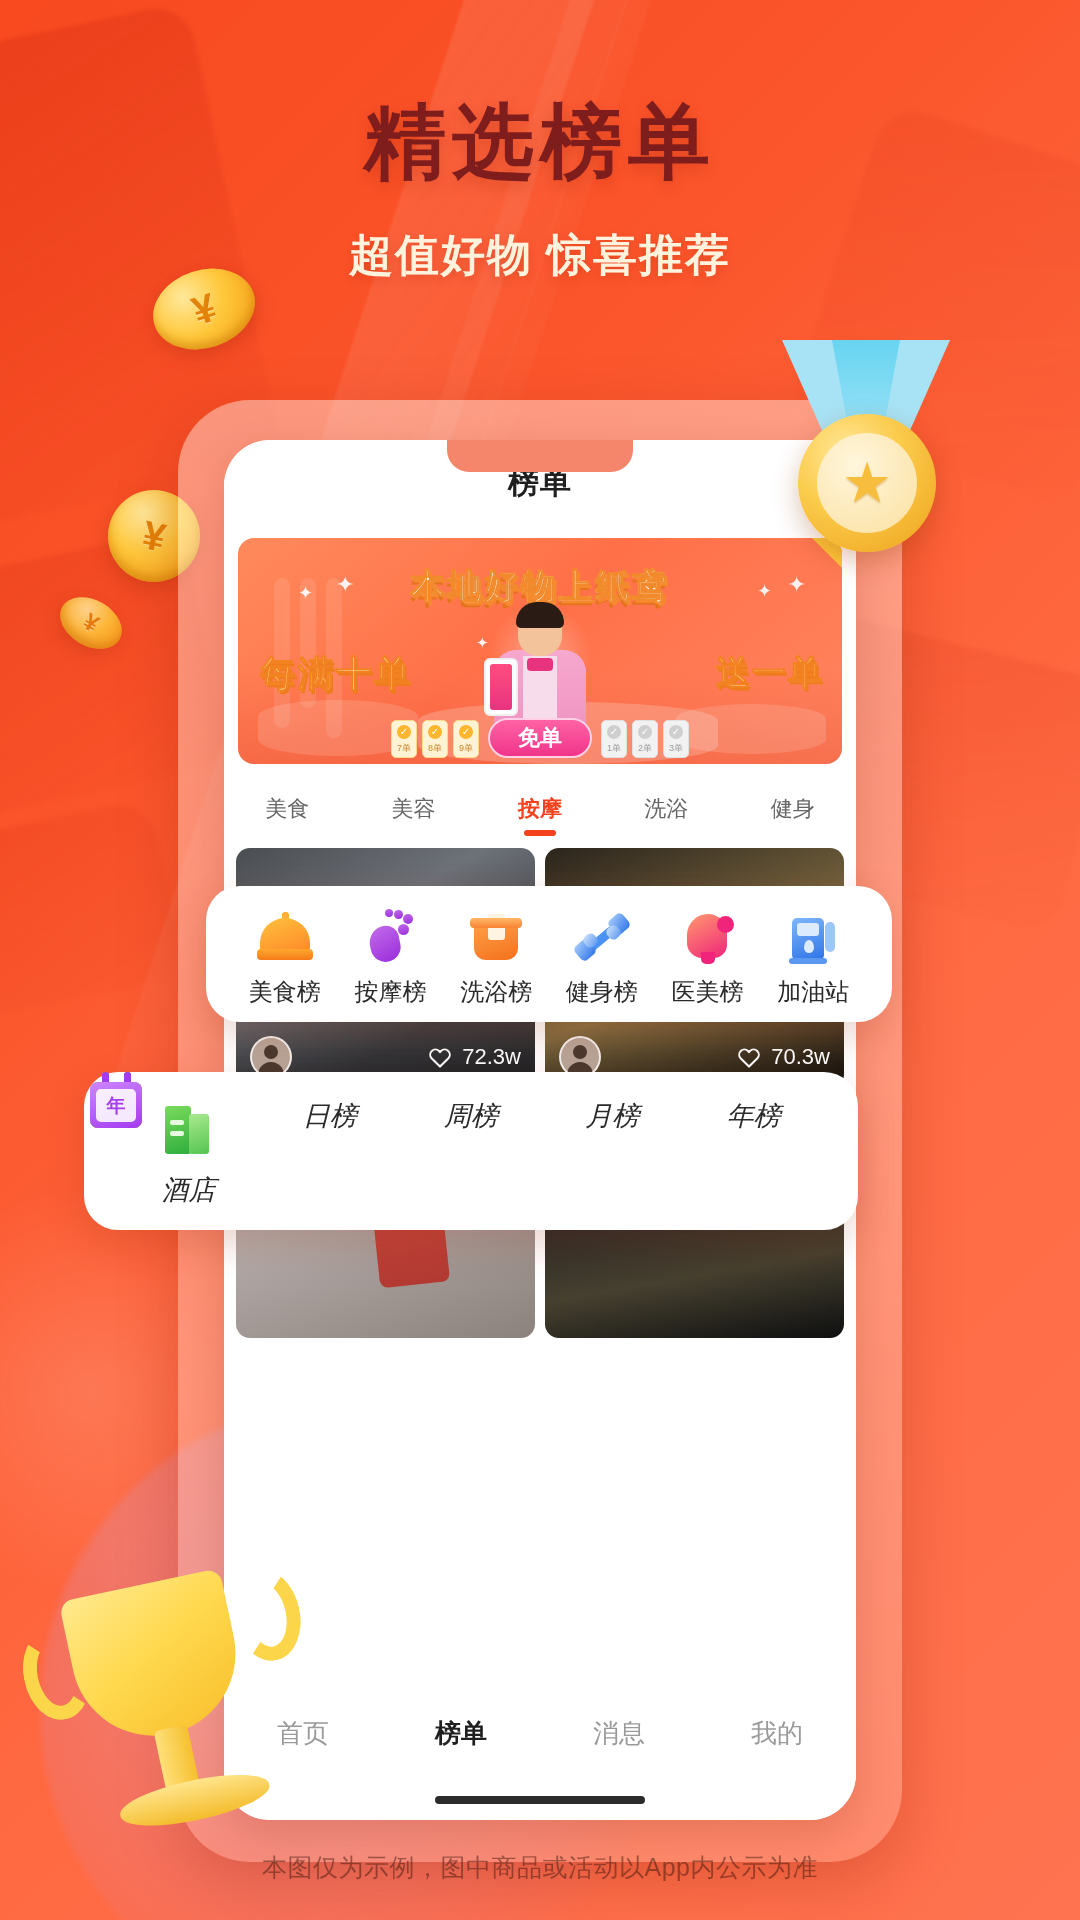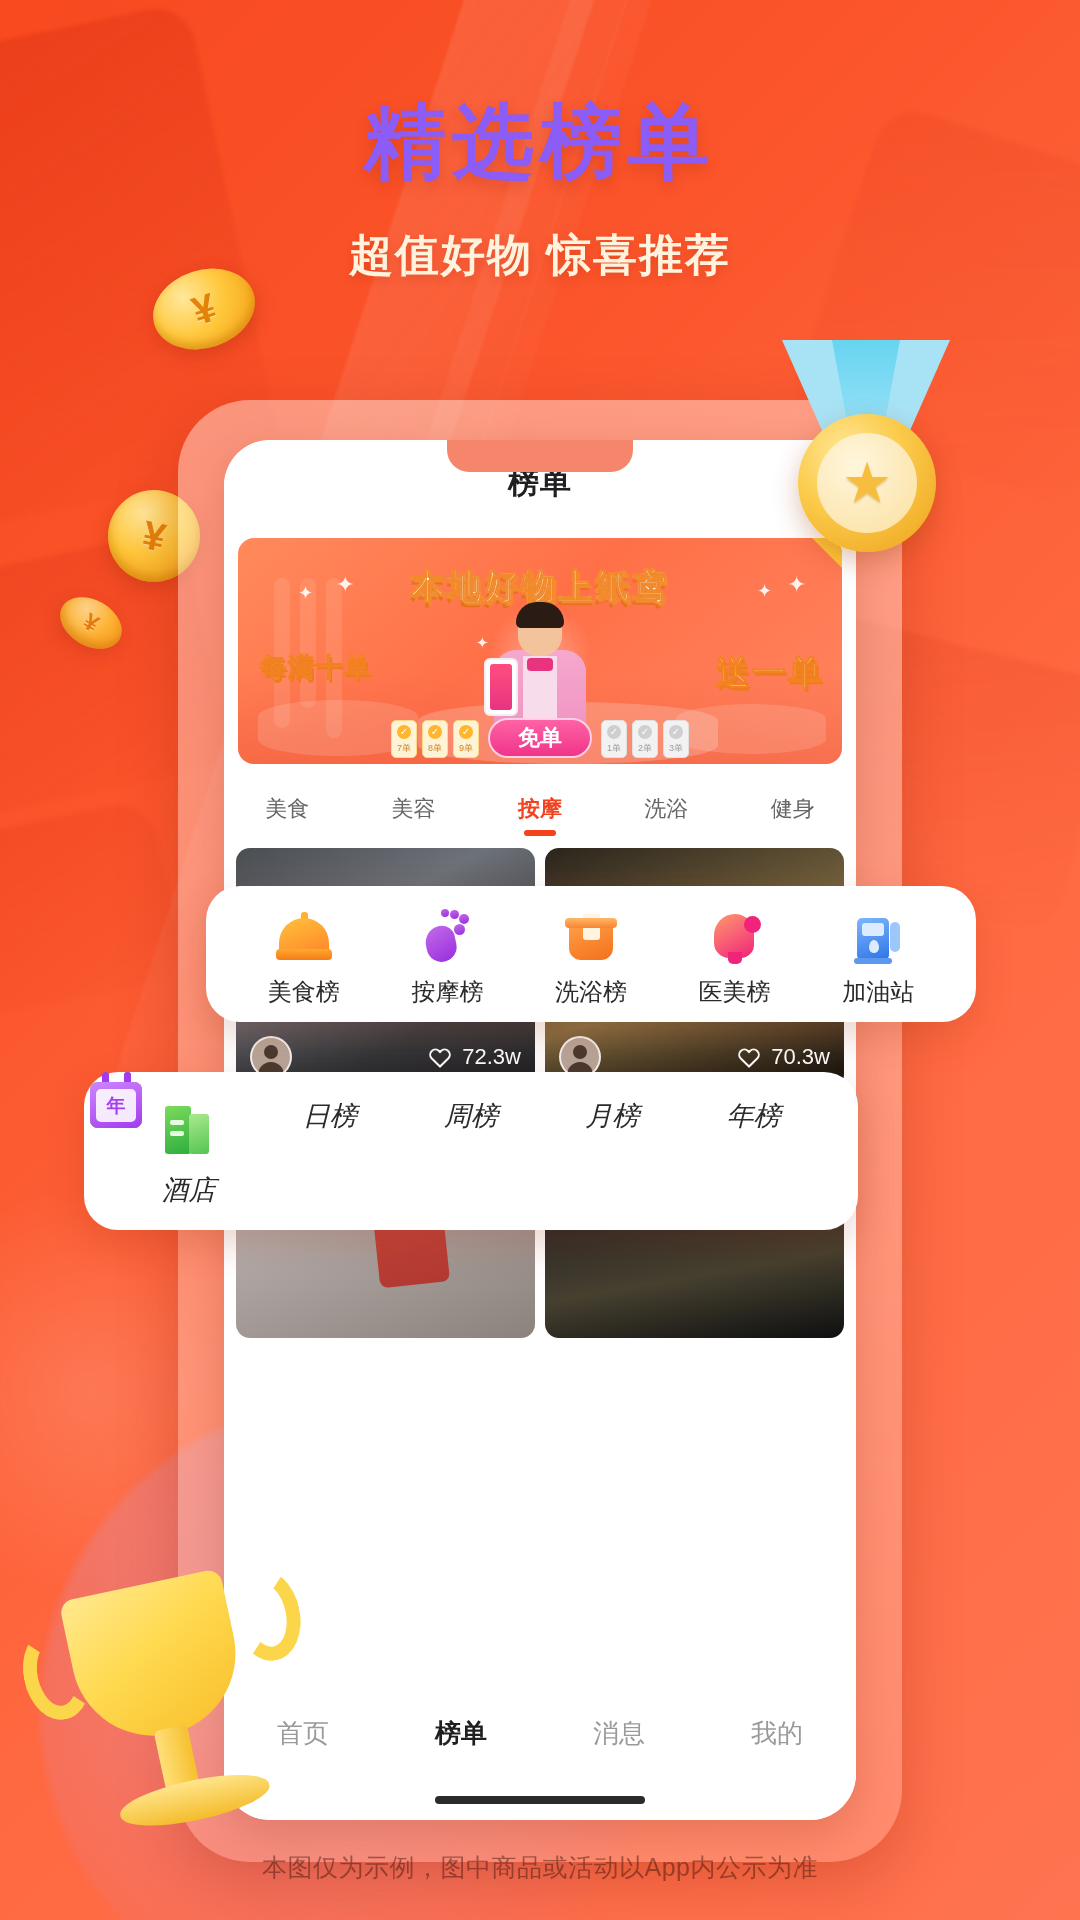--- a/index.html
+++ b/index.html
@@ -70,21 +70,21 @@
   .coin.c3 { left: 705px; top: 645px; width: 108px; height: 95px; transform: rotate(-8deg);  font-size: 40px; }
   .coin.c4 { left: 58px;  top: 600px; width: 66px;  height: 46px; transform: rotate(30deg);  font-size: 24px; opacity:.85;}
 
   
   .hero {
     position: absolute; left: 0; right: 0; top: 88px;
     text-align: center; z-index: 6;
   }
   .hero-title {
     font-size: 82px; font-weight: 700; letter-spacing: 6px;
-    color: #8b5cf6;
+    color: #7f1d1d;
     text-shadow: 0 6px 14px rgba(160,30,0,.25);
   }
   .hero-sub {
     margin-top: 28px;
     font-size: 44px; font-weight: 700; letter-spacing: 2px;
     color: #FFF3DE;
     text-shadow: 0 4px 10px rgba(160,30,0,.22);
   }
 
   
@@ -175,21 +175,21 @@
   .banner-title {
     position: absolute; left: 0; right: 0; top: 26px;
     text-align: center;
     font-size: 34px; font-weight: 700; letter-spacing: 3px;
     color: #FFFFFF;
     text-shadow: 0 0 0 #fff, 3px 3px 0 #F6892E, -1px -1px 0 #F6892E, 0 5px 0 #E5731D;
     -webkit-text-stroke: 1px #F08A2B;
   }
   .banner-left, .banner-right {
     position: absolute; top: 112px;
-    font-size: 26px; font-weight: 700; letter-spacing: 2px;
+    font-size: 36px; font-weight: 700; letter-spacing: 2px;
     color: #FFE9A8;
     -webkit-text-stroke: 1px #F2811F;
     text-shadow: 2px 3px 0 #EE7B1C;
   }
   .banner-left  { left: 22px; }
   .banner-right { right: 18px; font-size: 34px; }
   .banner-person {
     position: absolute; left: 50%; transform: translateX(-50%);
     top: 62px; width: 116px; height: 150px;
   }
@@ -329,21 +329,21 @@
   }
 
   
   .float-card {
     position: absolute; z-index: 9;
     background: #fff;
     border-radius: 34px;
     box-shadow: 0 14px 38px rgba(150,40,10,.20);
     display: flex; align-items: flex-start; justify-content: space-between;
   }
-  .card-top { left: 206px; top: 886px; width: 770px; height: 136px; padding: 22px 26px 0; }
+  .card-top { left: 206px; top: 886px; width: 686px; height: 136px; padding: 22px 26px 0; }
   .card-bottom { left: 84px; top: 1072px; width: 774px; height: 158px; padding: 26px 34px 0; }
 
   .cat {
     display: flex; flex-direction: column; align-items: center; gap: 10px;
     flex: 1;
   }
   .cat-icon { width: 58px; height: 58px; position: relative; }
   .cat-label { font-size: 24px; color: #2b2b2b; white-space: nowrap; }
   .card-bottom .cat-icon { width: 64px; height: 64px; }
   .card-bottom .cat-label { font-size: 27px; font-style: italic; }
@@ -695,20 +695,30 @@
   </div>
   <div class="cat">
     <div class="cat-icon ic-tub">
         <span class="tub"></span>
         <span class="towel"></span>
         <span class="rim"></span>
       </div>
     <div class="cat-label">洗浴榜</div>
   </div>
   <div class="cat">
+    <div class="cat-icon ic-dumbbell">
+        <span class="bar"></span>
+        <span class="w w1"></span>
+        <span class="w w2"></span>
+        <span class="w w3"></span>
+        <span class="w w4"></span>
+      </div>
+    <div class="cat-label">健身榜</div>
+  </div>
+  <div class="cat">
     <div class="cat-icon ic-lady">
         <span class="head"></span>
         <span class="bun"></span>
         <span class="neck"></span>
       </div>
     <div class="cat-label">医美榜</div>
   </div>
   <div class="cat">
     <div class="cat-icon ic-gas">
         <span class="hose"></span>

